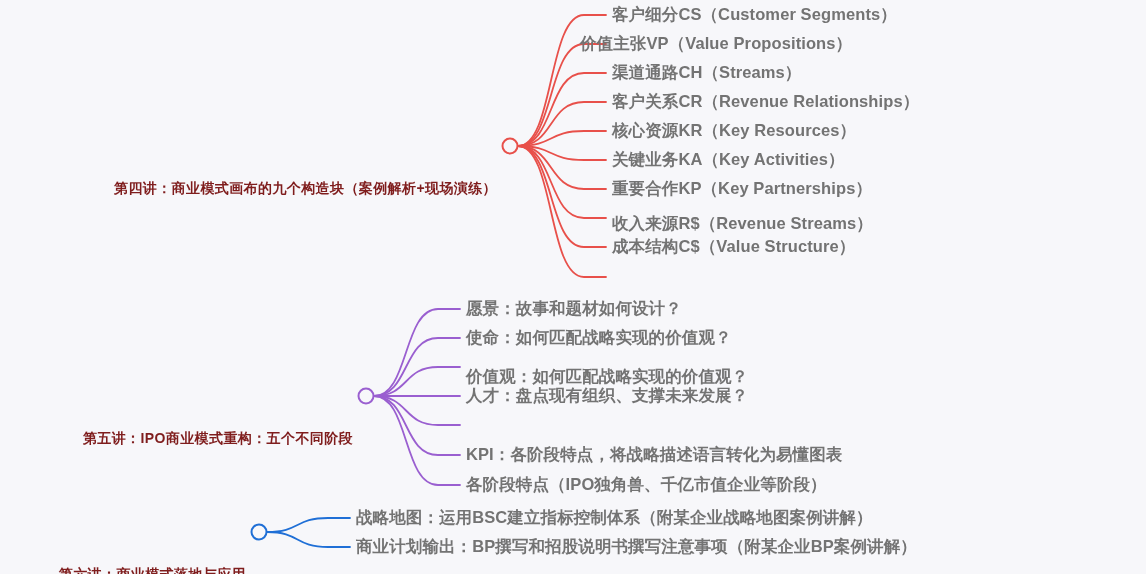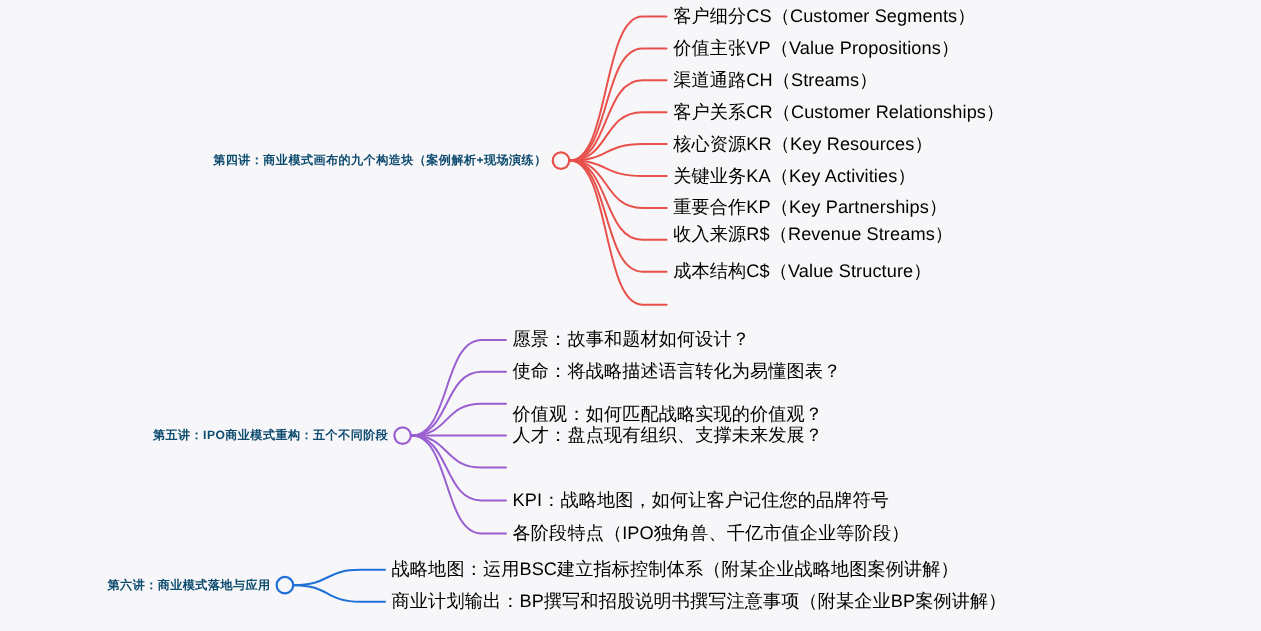--- a/index.html
+++ b/index.html
@@ -22,34 +22,35 @@
   #edges {
     position: absolute;
     left: 0;
     top: 0;
     width: 1146px;
     height: 574px;
     pointer-events: none;
   }
   .root-label {
     position: absolute;
-    font-size: 11px;
+    font-size: 14px;
     font-weight: bold;
     letter-spacing: 0.4px;
     white-space: nowrap;
     transform: translateY(-50%);
-    color: #0c4a6e;
+    color: #7f1d1d;
+    margin-top: 43px;
   }
   .branch-label {
     position: absolute;
     font-size: 16.5px;
-    font-weight: normal;
+    font-weight: bold;
     white-space: nowrap;
     transform: translateY(-50%);
-    color: #000000;
+    color: #737373;
     letter-spacing: 0.1px;
   }
 </style>
 </head>
 <body>
 
 <div id="mindmap">
   <svg id="edges" viewBox="0 0 1146 574" width="1146" height="574" xmlns="http://www.w3.org/2000/svg">
       <circle cx="510" cy="146" r="7.5" fill="none" stroke="#e8504a" stroke-width="2"></circle>
       <path d="M 518 146 C 554.3 146, 547.7 15, 584 15 L 606 15" fill="none" stroke="#e8504a" stroke-width="1.8" stroke-linecap="round"></path>
@@ -69,31 +70,31 @@
       <path d="M 374 396 C 409.2 396, 402.8 396, 438 396 L 460 396" fill="none" stroke="#9a5fd0" stroke-width="1.8" stroke-linecap="round"></path>
       <path d="M 374 396 C 409.2 396, 402.8 425, 438 425 L 460 425" fill="none" stroke="#9a5fd0" stroke-width="1.8" stroke-linecap="round"></path>
       <path d="M 374 396 C 409.2 396, 402.8 455, 438 455 L 460 455" fill="none" stroke="#9a5fd0" stroke-width="1.8" stroke-linecap="round"></path>
       <path d="M 374 396 C 409.2 396, 402.8 485, 438 485 L 460 485" fill="none" stroke="#9a5fd0" stroke-width="1.8" stroke-linecap="round"></path>
       <circle cx="259" cy="532" r="7.5" fill="none" stroke="#1f6fd6" stroke-width="2"></circle>
       <path d="M 267 532 C 300.55 532, 294.45 518, 328 518 L 350 518" fill="none" stroke="#1f6fd6" stroke-width="1.8" stroke-linecap="round"></path>
       <path d="M 267 532 C 300.55 532, 294.45 547, 328 547 L 350 547" fill="none" stroke="#1f6fd6" stroke-width="1.8" stroke-linecap="round"></path>
     </svg>
 <div class="root-label" style="top: 146px; right: 649px;">第四讲：商业模式画布的九个构造块（案例解析+现场演练）</div>
     <div class="branch-label" style="left: 612px; top: 15px;">客户细分CS（Customer Segments）</div>
-    <div class="branch-label" style="left: 612px; top: 44px; text-align: right;">价值主张VP（Value Propositions）</div>
+    <div class="branch-label" style="left: 580px; top: 44px; text-align: right;">价值主张VP（Value Propositions）</div>
     <div class="branch-label" style="left: 612px; top: 73px;">渠道通路CH（Streams）</div>
-    <div class="branch-label" style="left: 612px; top: 102px;">客户关系CR（Customer Relationships）</div>
+    <div class="branch-label" style="left: 612px; top: 102px;">客户关系CR（Revenue Relationships）</div>
     <div class="branch-label" style="left: 612px; top: 131px;">核心资源KR（Key Resources）</div>
     <div class="branch-label" style="left: 612px; top: 160px;">关键业务KA（Key Activities）</div>
     <div class="branch-label" style="left: 612px; top: 189px;">重要合作KP（Key Partnerships）</div>
-    <div class="branch-label" style="left: 612px; top: 213px; text-align: center;">收入来源R$（Revenue Streams）</div>
+    <div class="branch-label" style="left: 612px; top: 224px; text-align: center;">收入来源R$（Revenue Streams）</div>
     <div class="branch-label" style="left: 612px; top: 247px;">成本结构C$（Value Structure）</div>
     <div class="root-label" style="top: 396px; right: 793px;">第五讲：IPO商业模式重构：五个不同阶段</div>
     <div class="branch-label" style="left: 466px; top: 309px;">愿景：故事和题材如何设计？</div>
-    <div class="branch-label" style="left: 466px; top: 338px;">使命：将战略描述语言转化为易懂图表？</div>
+    <div class="branch-label" style="left: 466px; top: 338px;">使命：如何匹配战略实现的价值观？</div>
     <div class="branch-label" style="left: 466px; top: 377px;">价值观：如何匹配战略实现的价值观？</div>
     <div class="branch-label" style="left: 466px; top: 396px;">人才：盘点现有组织、支撑未来发展？</div>
-    <div class="branch-label" style="left: 466px; top: 455px;">KPI：战略地图，如何让客户记住您的品牌符号</div>
+    <div class="branch-label" style="left: 466px; top: 455px;">KPI：各阶段特点，将战略描述语言转化为易懂图表</div>
     <div class="branch-label" style="left: 466px; top: 485px;">各阶段特点（IPO独角兽、千亿市值企业等阶段）</div>
     <div class="root-label" style="top: 532px; right: 900px;">第六讲：商业模式落地与应用</div>
     <div class="branch-label" style="left: 356px; top: 547px;">商业计划输出：BP撰写和招股说明书撰写注意事项（附某企业BP案例讲解）</div>
     <div class="branch-label" style="left: 356px; top: 518px;">战略地图：运用BSC建立指标控制体系（附某企业战略地图案例讲解）</div>
   </div>
 
 </body></html>

